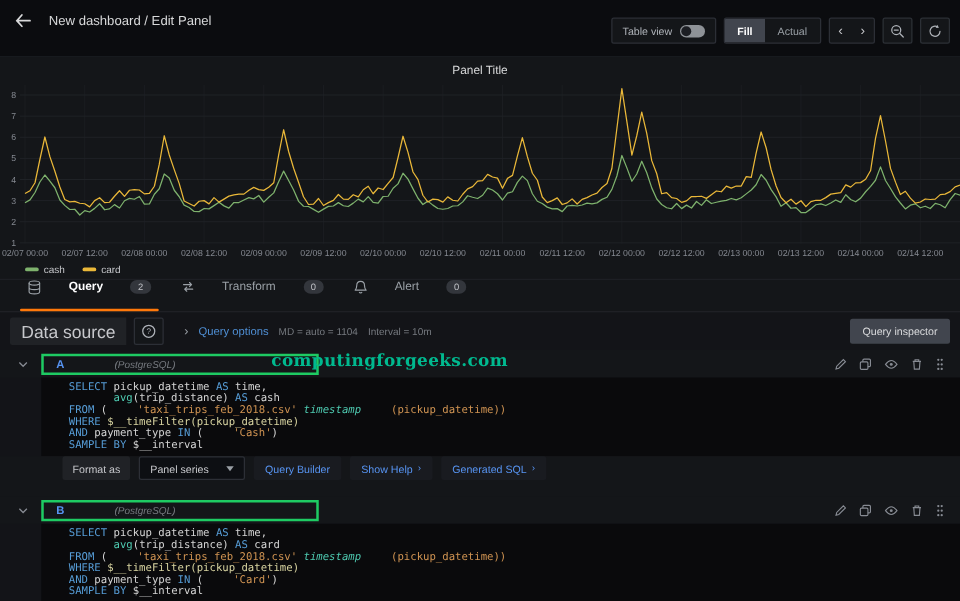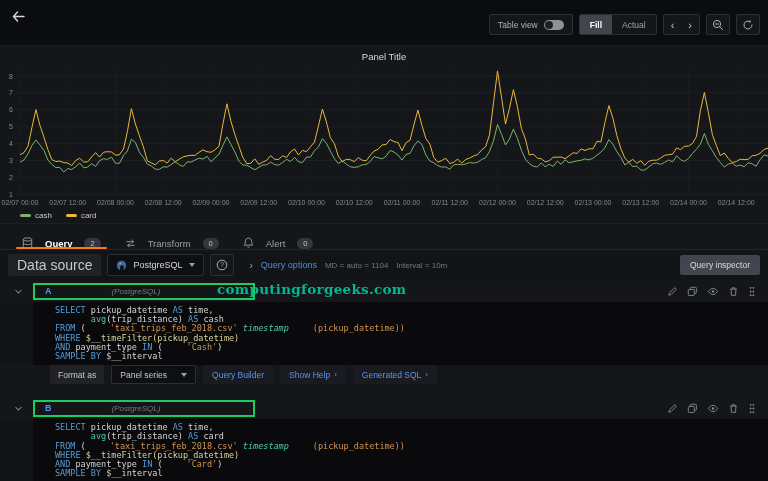--- a/index.html
+++ b/index.html
@@ -36,21 +36,21 @@
   .panel-title { text-align:center; color:#d8d9da; font-size:9.5px; padding-top:5px; height:18px; }
   #chart { display:block; width:768px; height:144px; }
   .axis-txt { fill:#848890; font-size:7px; font-family:"Liberation Sans", sans-serif; }
   .legend { display:flex; gap:14px; padding:0 0 0 20px; align-items:center; height:14px; }
   .legend-item { display:flex; align-items:center; gap:4px; color:#c7c8cc; font-size:8px; cursor:pointer; }
   .dash { width:11px; height:3px; border-radius:2px; display:inline-block; }
 
   
   .tabsbar { height:26px; background:#141619; border-bottom:1px solid #23252a;
     display:flex; align-items:stretch; padding-left:12px; gap:4px; }
-  .tab { display:flex; align-items:flex-end; gap:12px; padding:0 10px; color:#9aa0a6;
+  .tab { display:flex; align-items:flex-start; gap:22px; padding:0 10px; color:#9aa0a6;
     font-size:9.5px; position:relative; cursor:pointer; }
   .tab.active { color:#ffffff; font-weight:bold; }
   .tab.active::after { content:""; position:absolute; left:4px; right:4px; bottom:0; height:2px;
     background:#ff780a; border-radius:1px; }
   .badge { background:#33363c; color:#c0c2c7; border-radius:8px; font-size:7.5px;
     padding:1px 6px; font-weight:normal; }
   .tab svg { flex:none; }
 
   
   .dsrow { height:30px; background:#131418; display:flex; align-items:center; padding:0 8px; gap:6px; }
@@ -67,21 +67,21 @@
   .spacer { flex:1; }
   .inspector-btn { background:#41454e; border:none; border-radius:2px; color:#dadbdd;
     font-size:8.5px; height:20px; padding:0 10px; cursor:pointer; }
 
   
   .q-header { height:22px; display:flex; align-items:center; background:#141619; padding:0 12px 0 14px; }
   .q-collapse { color:#878b93; margin-right:10px; cursor:pointer; display:flex; }
   .q-refbox { display:flex; align-items:center; width:222px; height:17px;
     border:2px solid #1ecb63; padding:0 10px; }
   .q-ref { color:#5794f2; font-size:9px; font-weight:bold; }
-  .q-ds { color:#75797f; font-size:8px; font-style:italic; margin-left:60px; }
+  .q-ds { color:#75797f; font-size:8px; font-style:italic; margin-left:40px; }
   .q-actions { margin-left:auto; display:flex; align-items:center; gap:9px; }
   .q-actions .icon-btn { display:flex; cursor:pointer; }
   .code { background:#0a0a0c; margin-left:33px; padding:4px 0 4px 22px;
     font-family:"DejaVu Sans Mono", monospace; font-size:8.5px; line-height:9.2px; color:#d4d4d4; }
   .code-b { min-height:67px; }
   .tok-k { color:#569cd6; }
   .tok-f { color:#4ec9b0; }
   .tok-ts { color:#4ec9b0; font-style:italic; }
   .tok-s { color:#cf9352;margin-left:24px; }
   .tok-m { color:#d7d3a0; }
@@ -103,20 +103,21 @@
 
 <div class="screen">
 
   <div class="topbar">
     <div class="topbar-left">
       <button class="back-btn">
         <svg width="13" height="11" viewBox="0 0 13 11">
             <path d="M5.5 1 1.5 5.5l4 4.5M1.5 5.5H12" stroke="#d8d9da" stroke-width="1.4" fill="none" stroke-linecap="round"></path>
           </svg>
       </button>
+      <span class="crumb">New dashboard / Edit Panel</span>
     </div>
     <div class="topbar-right">
       <div class="ctl-box">
         <span>Table view</span>
         <span class="switch">
             <span class="knob"></span>
           </span>
       </div>
       <div class="seg">
         <button class="active">Fill</button>
@@ -228,28 +229,20 @@
           <path d="M6 1.2c-2.1 0-3.4 1.6-3.4 3.7 0 2.4-.8 3.2-1.4 3.9h9.6c-.6-.7-1.4-1.5-1.4-3.9C9.4 2.8 8.1 1.2 6 1.2z" stroke="#9aa0a6" fill="none" stroke-linejoin="round"></path>
           <path d="M4.8 10.4a1.3 1.3 0 0 0 2.4 0" stroke="#9aa0a6" fill="none"></path>
         </svg>
       <span>Alert</span>
       <span class="badge">0</span>
     </div>
   </div>
 
   <div class="dsrow">
     <span class="ds-label">Data source</span>
-    <div class="ds-picker">
-      <svg width="11" height="11" viewBox="0 0 12 12">
-          <path d="M6 .8C3 .8 1 3 1 6c0 2.4 1.5 4.3 3.7 5-.3-1-.5-2.2-.2-3.3.3-1.2 1-1.9 2-1.9 1.3 0 2.1 1 2.1 2.5 0 1-.3 2-.8 2.9C9.8 10.4 11 8.4 11 6c0-3-2-5.2-5-5.2z" fill="#3f6e9e"></path>
-          <circle cx="4.6" cy="4" r=".7" fill="#cfe3f2"></circle>
-        </svg>
-      <span>PostgreSQL</span>
-      <span class="caret"></span>
-    </div>
     <button class="help-btn">
       <svg width="12" height="12" viewBox="0 0 12 12">
           <circle cx="6" cy="6" r="4.8" stroke="#aeb2b8" fill="none"></circle>
           <text x="6" y="8.4" text-anchor="middle" font-size="6.5" fill="#aeb2b8" font-family="Liberation Sans, sans-serif">?</text>
         </svg>
     </button>
     <div class="qopts">
       <span class="chev">›</span>
       <span class="lbl">Query options</span>
       <span class="meta">MD = auto = 1104</span>

